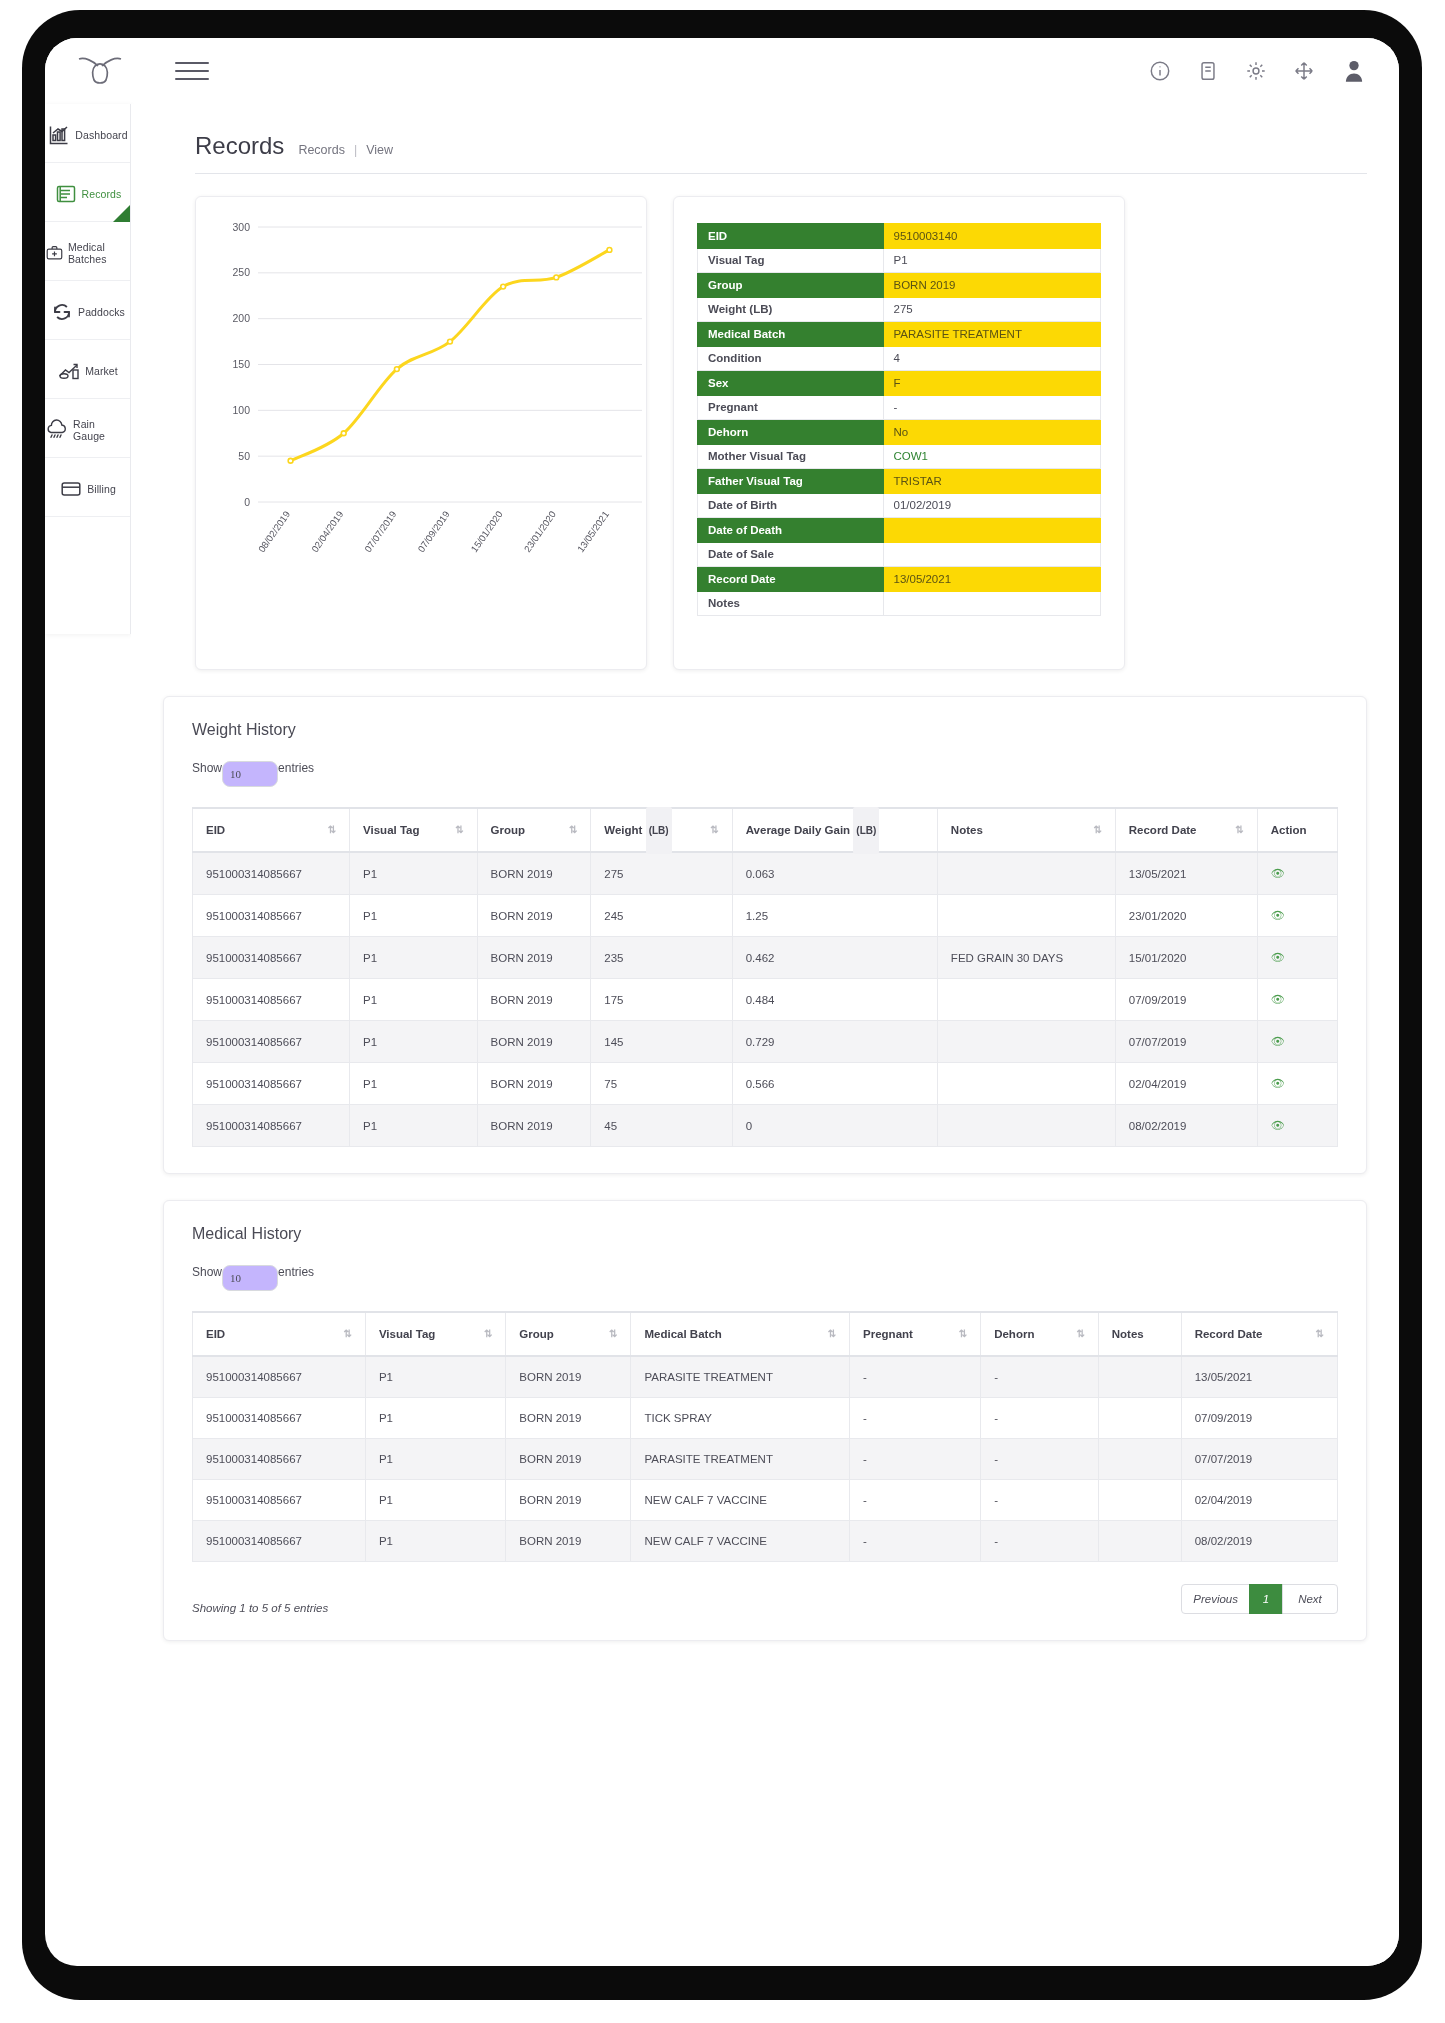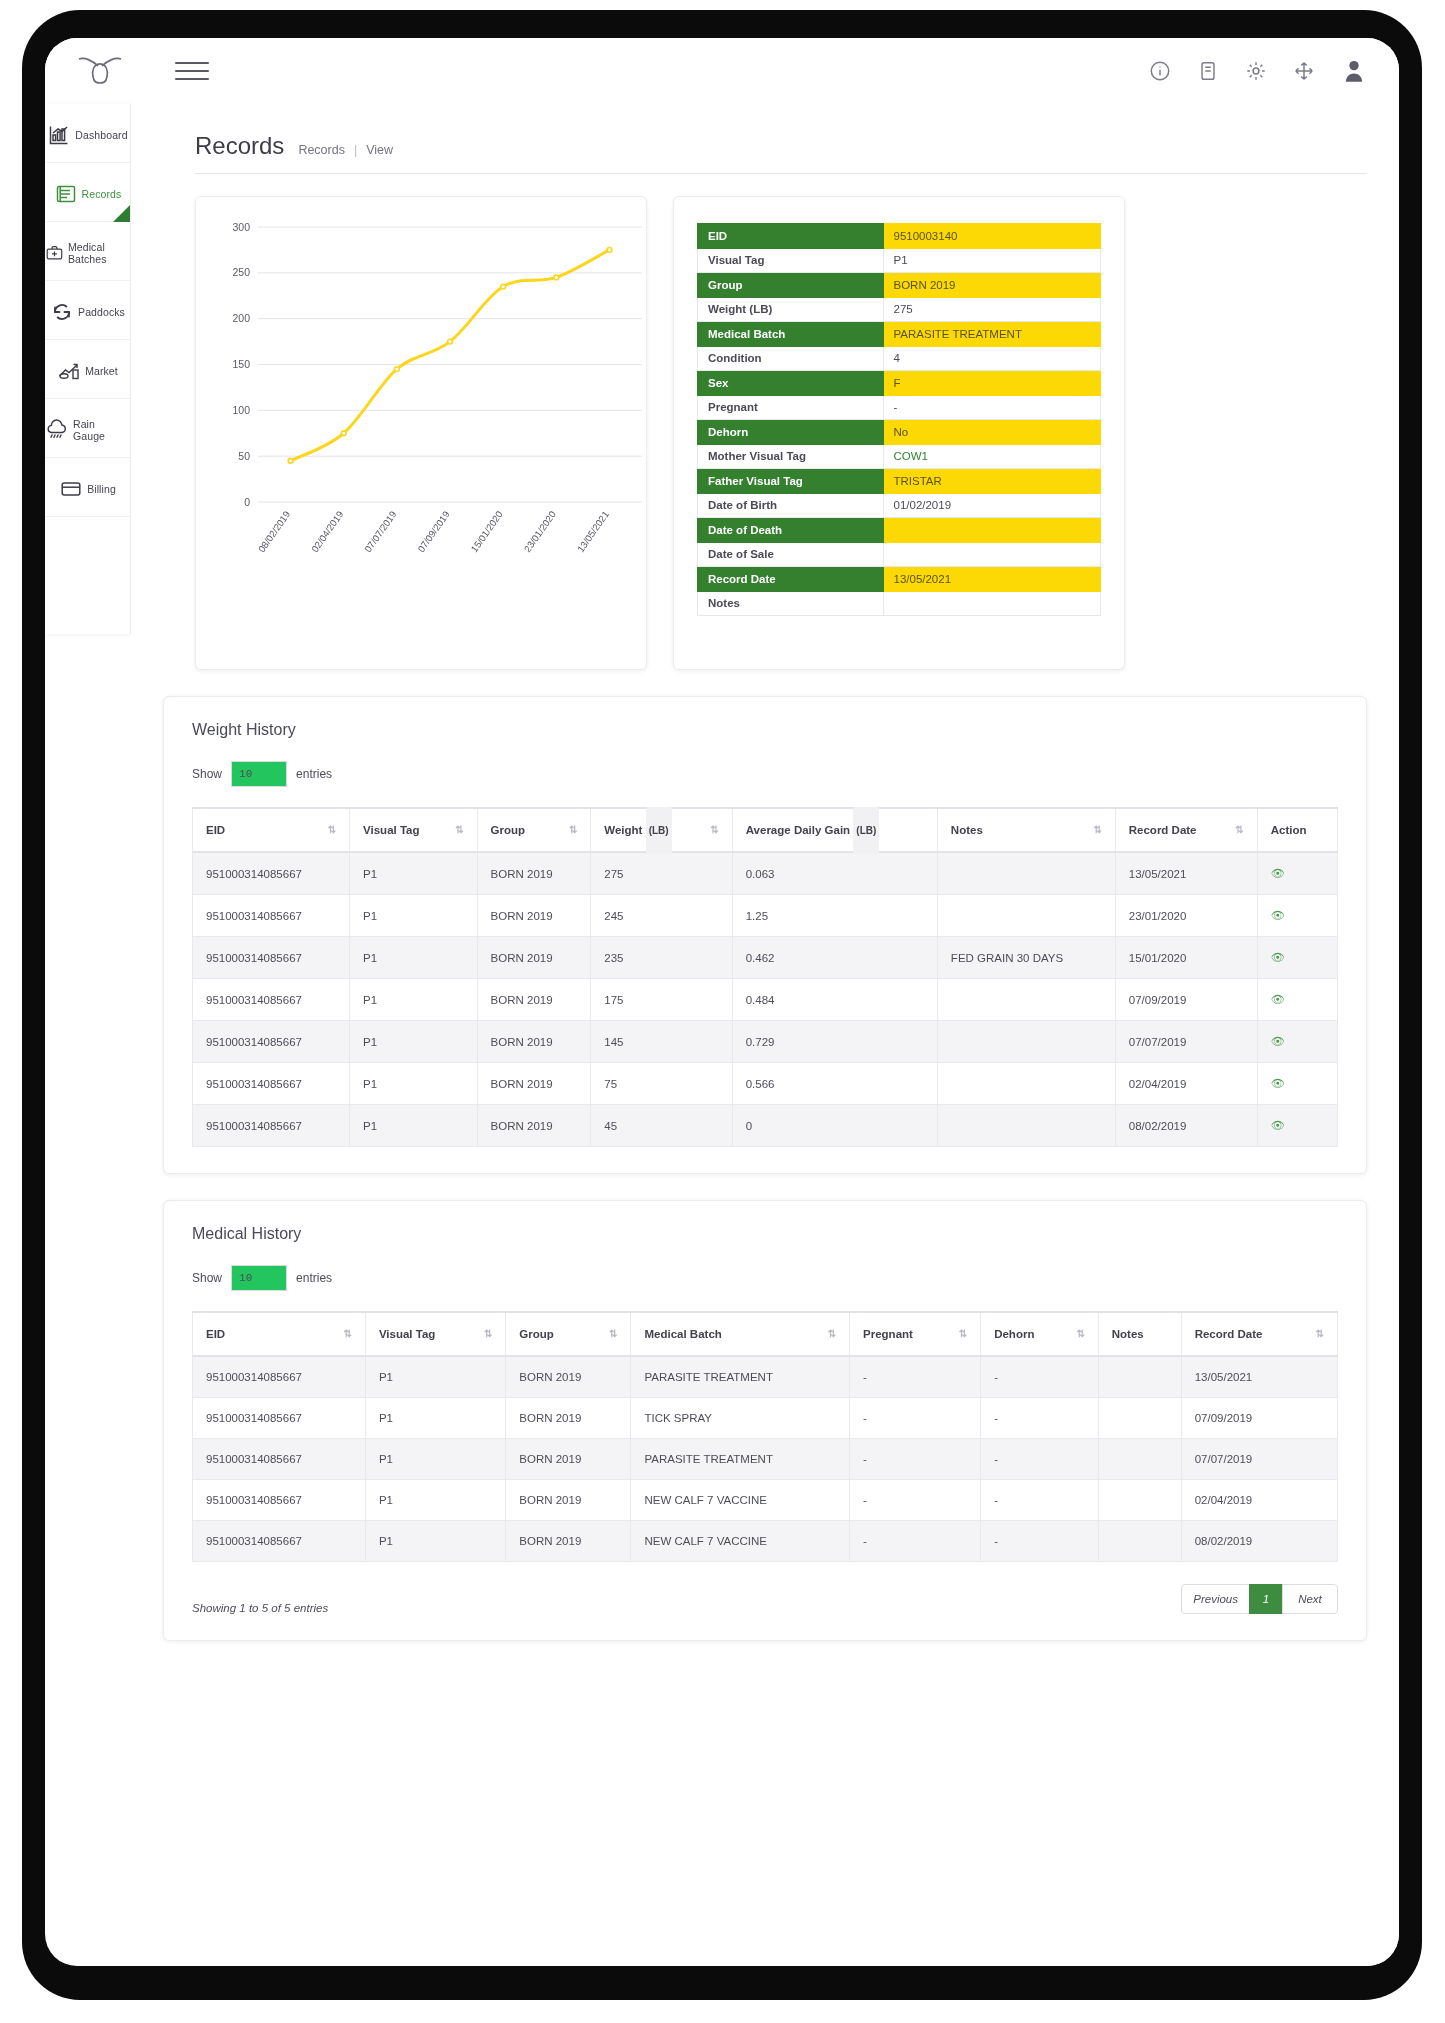--- a/index.html
+++ b/index.html
@@ -128,28 +128,28 @@
   
   .panel {
     margin: 26px 32px 0 32px;
     background: #fff;
     border: 1px solid #ececf0;
     border-radius: 6px;
     box-shadow: 0 1px 4px rgba(0,0,0,0.07);
     padding: 24px 28px 26px 28px;
   }
   .panel-title { font-size: 16px; color: #4a4a55; font-weight: 400; margin-bottom: 22px; }
-  .show-row { display: flex; align-items: center; gap: 9px; font-size: 12px; color: #4c4c57; margin-bottom: 20px; }
+  .show-row { display: flex; font-size: 12px; color: #4c4c57; margin-bottom: 20px; }
   .show-input {
     width: 56px; height: 26px;
-    border: 1px solid #d8dade; border-radius: 0;
-    background: #22c55e;
+    border: 1px solid #d8dade; border-radius: 8px;
+    background: #c4b5fd;
     font-size: 11px; color: #4c4c57;
     padding: 0 7px;
-    font-family: Liberation Mono, monospace;
+    font-family: Liberation Serif, serif;
   }
 
   table.dt { width: 100%; border-collapse: collapse; }
   table.dt th {
     font-size: 11.5px; color: #42424d; font-weight: 700;
     text-align: left; padding: 15px 13px;
     border: 1px solid #e8e9ed;
     border-top: 2px solid #e1e3e8;
     border-bottom: 2px solid #e1e3e8;
     background: #ffffff;

